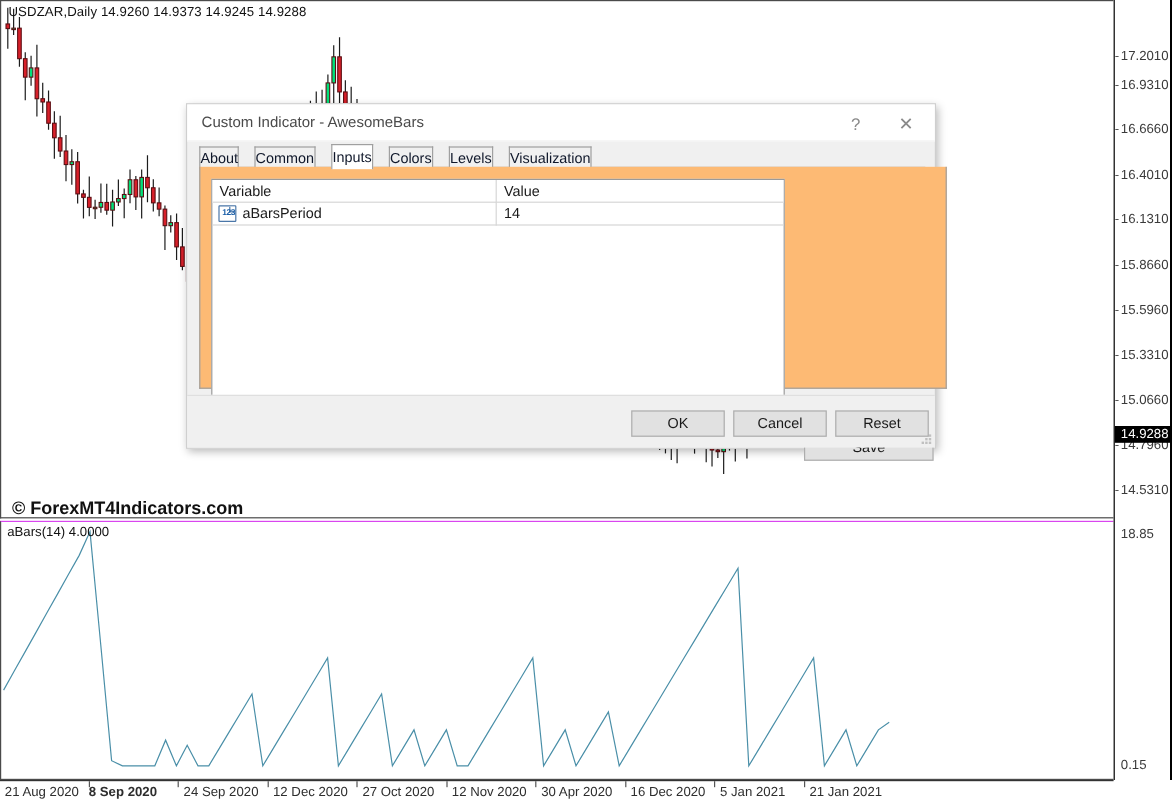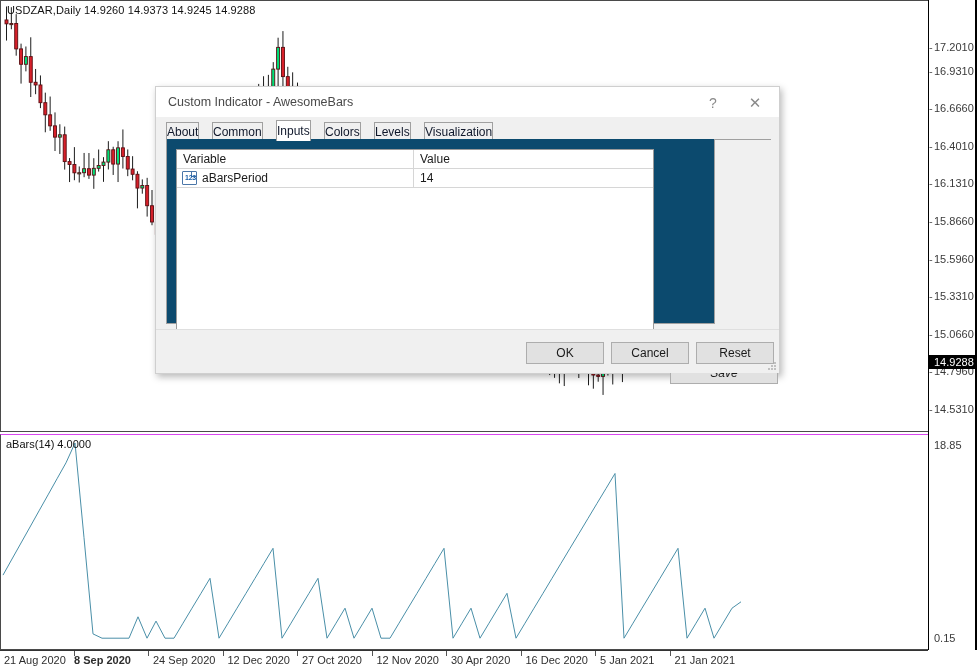--- a/index.html
+++ b/index.html
@@ -193,22 +193,22 @@
     height: 21px;
     line-height: 20px;
     background: #ffffff;
     border-color: #a0a0a0;
     z-index: 3;
   }
 
   .tab-body {
     position: absolute;
     left: 10px; top: 52px;
-    width: 549px; height: 185px;
-    background: #0c4a6e;
+    width: 623px; height: 185px;
+    background: #fdba74;
     border: 1px solid #a0a0a0;
     border-top: none;
   }
 
   
   .varlist {
     position: absolute;
     left: 9px; top: 10px;
     width: 478px; height: 182px;
     background: #ffffff;
@@ -291,21 +291,20 @@
     position: absolute;
     left: 503px; top: 192px;
     width: 108px; height: 22px;
     line-height: 20px;
   }
   .btn-save {
     position: absolute;
     left: 503px; top: 223px;
     width: 108px; height: 22px;
     line-height: 20px;
-    font-style: italic;
   }
 
   
   .dlg-footer {
     position: absolute;
     left: 0; bottom: 0;
     width: 100%; height: 44px;
     background: #f0f0f0;
     border-top: 1px solid #dfdfdf;
   }
@@ -588,20 +587,21 @@
         </svg>
     </div>
 
     <div class="sub-pane">
       <div class="indi-title">aBars(14) 4.0000</div>
       <svg id="sub-svg" width="928" height="216">
           <path d="M2.0,140.1 L11.0,124.0 L20.0,108.0 L29.0,92.0 L38.0,75.9 L47.0,59.9 L56.0,43.8 L65.0,27.8 L74.0,8.0 L83.0,102.7 L92.0,198.9 L101.0,203.2 L110.0,203.2 L119.0,203.2 L128.0,203.2 L137.0,181.8 L146.0,203.2 L155.0,186.1 L164.0,203.2 L173.0,203.2 L182.0,188.2 L191.0,173.2 L200.0,158.3 L209.0,143.3 L218.0,203.2 L227.0,188.2 L236.0,173.2 L245.0,158.3 L254.0,143.3 L263.0,128.3 L272.0,113.3 L281.0,203.2 L290.0,188.2 L299.0,173.2 L308.0,158.3 L317.0,143.3 L326.0,203.2 L335.0,188.2 L344.0,173.2 L353.0,203.2 L362.0,188.2 L371.0,173.2 L380.0,203.2 L389.0,203.2 L398.0,188.2 L407.0,173.2 L416.0,158.3 L425.0,143.3 L434.0,128.3 L443.0,113.3 L452.0,203.2 L461.0,188.2 L470.0,173.2 L479.0,203.2 L488.0,188.2 L497.0,173.2 L506.0,158.3 L515.0,203.2 L524.0,188.2 L533.0,173.2 L542.0,158.3 L551.0,143.3 L560.0,128.3 L569.0,113.3 L578.0,98.4 L587.0,83.4 L596.0,68.4 L605.0,53.5 L614.0,38.5 L623.0,203.2 L632.0,188.2 L641.0,173.2 L650.0,158.3 L659.0,143.3 L668.0,128.3 L677.0,113.3 L686.0,203.2 L695.0,188.2 L704.0,173.2 L713.0,203.2 L722.0,188.2 L731.0,173.2 L740.0,166.8" fill="none" stroke="#4a8fa8" stroke-width="1"></path>
         </svg>
     </div>
 
+    <div class="watermark">© ForexMT4Indicators.com</div>
 
     <div class="price-scale" id="price-scale">
         <div class="scale-tick" style="top: 41px;"><span class="dash">-</span>17.2010</div>
         <div class="scale-tick" style="top: 64.6px;"><span class="dash">-</span>16.9310</div>
         <div class="scale-tick" style="top: 102.2px;"><span class="dash">-</span>16.6660</div>
         <div class="scale-tick" style="top: 139.8px;"><span class="dash">-</span>16.4010</div>
         <div class="scale-tick" style="top: 177.4px;"><span class="dash">-</span>16.1310</div>
         <div class="scale-tick" style="top: 215px;"><span class="dash">-</span>15.8660</div>
         <div class="scale-tick" style="top: 252.6px;"><span class="dash">-</span>15.5960</div>
         <div class="scale-tick" style="top: 290.2px;"><span class="dash">-</span>15.3310</div>

